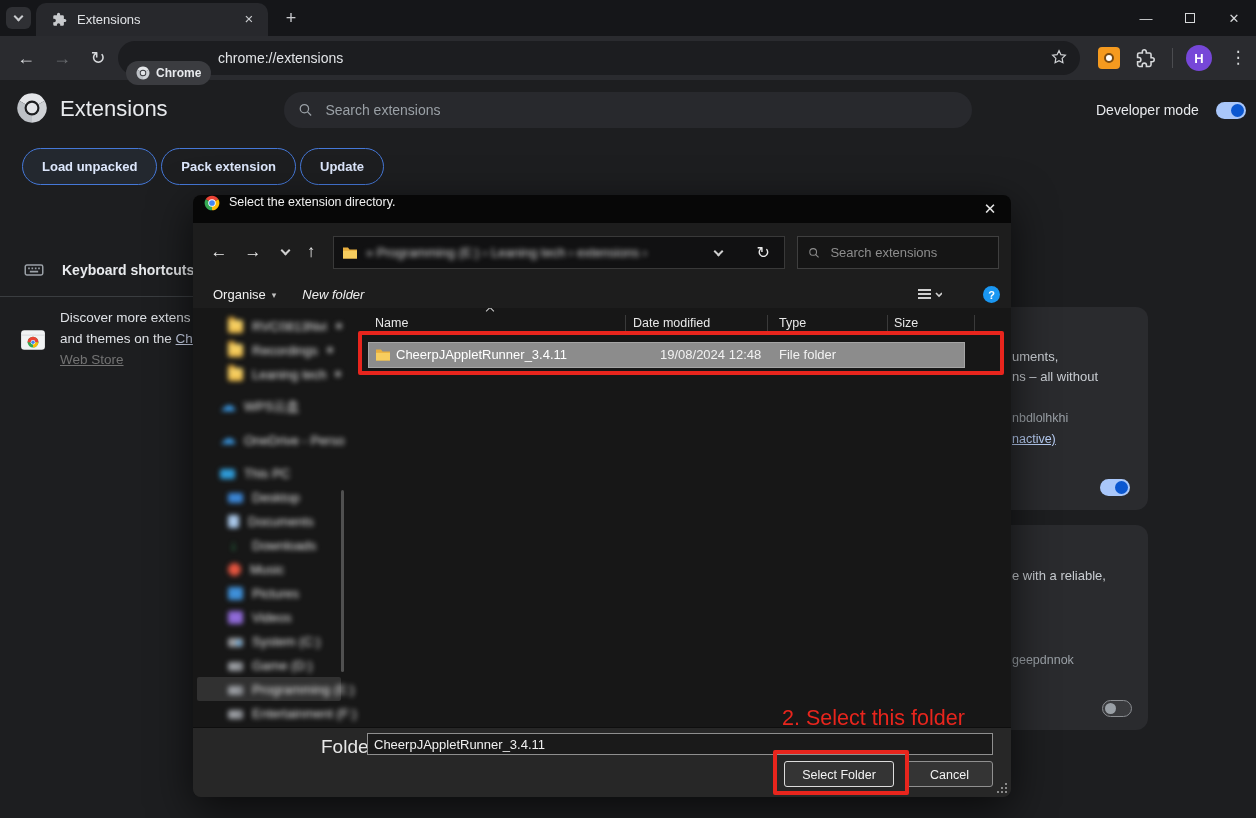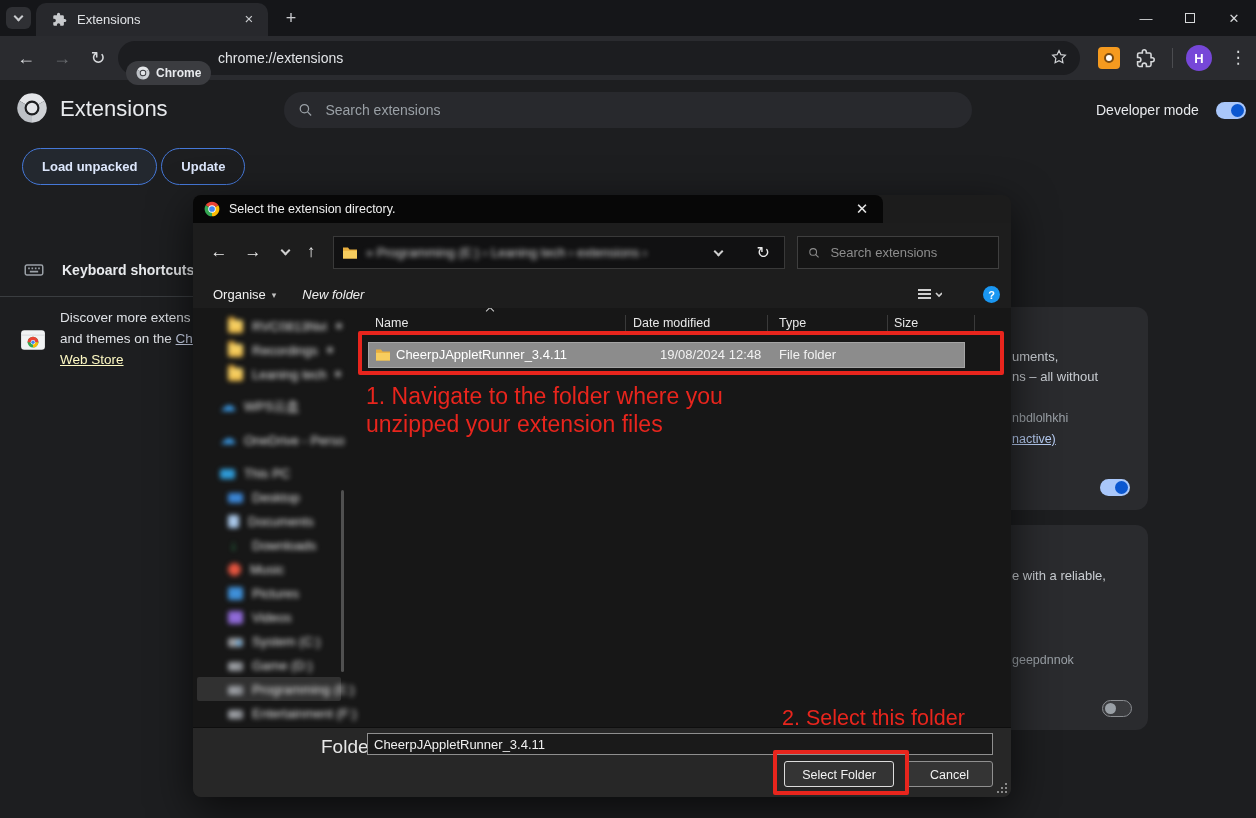--- a/index.html
+++ b/index.html
@@ -53,34 +53,34 @@
   
   .side-sel{position:absolute;left:0;top:200px;width:248px;height:47px;background:#a9c6f9;display:flex;align-items:center;}
   .side-row{position:absolute;left:0;top:247px;width:248px;height:46px;display:flex;align-items:center;}
   .side-ic{margin-left:24px;width:20px;height:20px;flex:none;}
   .side-label-sel{margin-left:18px;color:#1d1e20;font-size:14px;font-weight:500;}
   .side-label{margin-left:18px;color:#e8eaed;font-size:14px;font-weight:600;}
   .side-div{position:absolute;left:0;top:296px;width:248px;height:1px;background:#3a3d40;}
   .cws-ic{position:absolute;left:20px;top:327px;width:26px;height:26px;}
   .cws-t1{position:absolute;left:60px;top:310px;color:#dee1e5;font-size:13.5px;white-space:nowrap;}
   .cws-t2{position:absolute;left:60px;top:331px;color:#dee1e5;font-size:13.5px;white-space:nowrap;}
-  .cws-t3{position:absolute;left:60px;top:352px;color:#fef9c3;font-size:13.5px;text-decoration:underline;}
+  .cws-t3{position:absolute;left:60px;top:352px;color:#737373;font-size:13.5px;text-decoration:underline;}
   .cws-link{color:#cfd8ee;text-decoration:underline;}
 
   
   .card{position:absolute;background:#2a2b2e;border-radius:12px;width:180px;}
   .card1{left:968px;top:307px;height:203px;}
   .card2{left:968px;top:525px;height:205px;}
   .cline{position:absolute;white-space:nowrap;font-size:13px;color:#c9cdd2;}
   .cid{color:#9aa0a6;font-size:12.5px;}
   .clink{color:#b8cef5;font-size:12.5px;text-decoration:underline;}
 
   
   .dialog{position:absolute;left:193px;top:195px;width:818px;height:602px;border-radius:8px;background:#1c1c1c;box-shadow:0 12px 44px rgba(0,0,0,.66);z-index:10;}
-  .dlg-title{position:absolute;left:0;top:0;width:690px;height:28px;background:#070707;border-radius:8px 8px 0 0;display:flex;align-items:center;}
+  .dlg-title{position:absolute;left:0;top:0;width:818px;height:28px;background:#070707;border-radius:8px 8px 0 0;display:flex;}
   .dlg-title .t{margin-left:9px;color:#f0f0f0;font-size:12.5px;}
   .dlg-close{position:absolute;right:0;top:0;width:42px;height:28px;color:#e8e8e8;font-size:15px;display:flex;align-items:center;justify-content:center;}
   .dlg-nav{position:absolute;left:0;top:28px;width:818px;height:58px;background:#1d1d1d;}
   .dnav{position:absolute;top:15px;width:28px;height:28px;display:flex;align-items:center;justify-content:center;color:#e9e9e9;font-size:17px;}
   .crumb{position:absolute;left:140px;top:13px;width:452px;height:33px;background:#111112;border:1px solid #393939;display:flex;align-items:center;padding:0 8px;}
   .crumbtxt{margin-left:8px;color:#d8d8d8;font-size:13px;white-space:nowrap;filter:blur(2.6px);}
   .crumb .chv{position:absolute;right:62px;border-color:#cfcfcf;}
   .crumb .rld{position:absolute;right:14px;color:#e9e9e9;font-size:16px;}
   .dsearch{position:absolute;left:604px;top:13px;width:202px;height:33px;background:#151515;border:1px solid #3f3f3f;display:flex;align-items:center;padding:0 10px;gap:8px;}
   .dsearch input{background:transparent;border:none;outline:none;color:#cfcfcf;font-size:13px;width:100%;}
@@ -223,20 +223,21 @@
       <input placeholder="Search extensions" style="">
     </div>
     <div class="devmode">Developer mode</div>
     <div class="toggle on devtoggle">
         <i></i>
       </div>
   </div>
 
   <div class="actions">
     <button class="pill filled">Load unpacked</button>
+    <button class="pill">Pack extension</button>
     <button class="pill">Update</button>
   </div>
 
   <div class="side-row">
     <svg class="side-ic icsvg" viewBox="0 0 24 24">
         <rect x="1.5" y="6" width="21" height="12" rx="2" fill="none" stroke="#9aa0a6" stroke-width="1.8"></rect>
         <path fill="#9aa0a6" d="M5 9h2v2H5zM9 9h2v2H9zM13 9h2v2h-2zM17 9h2v2h-2zM7 13h10v2H7z"></path>
       </svg>
     <span class="side-label">Keyboard shortcuts</span>
   </div>
@@ -418,20 +419,16 @@
     <div class="dlg-foot">
       <div class="flabel">Folder:</div>
       <input class="finput" value="CheerpJAppletRunner_3.4.11" style="">
       <button class="fbtn primary">Select Folder</button>
       <button class="fbtn secondary">Cancel</button>
       <div class="grip"></div>
     </div>
   </div>
 
   <div class="anno rect1"></div>
-  <div class="anno atext txt1">
-    <div>1. Navigate to the folder where you</div>
-    <div>unzipped your extension files</div>
-  </div>
   <div class="anno atext txt2">2. Select this folder</div>
   <div class="anno rect2"></div>
 
 </div>
 
 </body></html>

